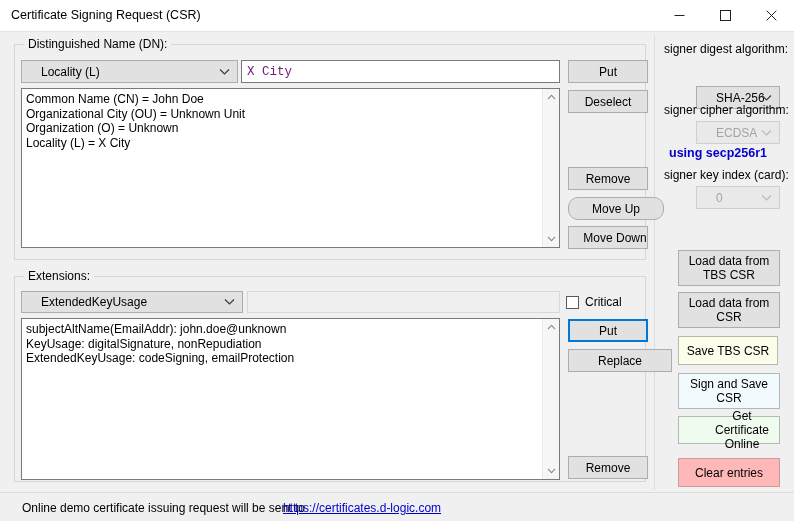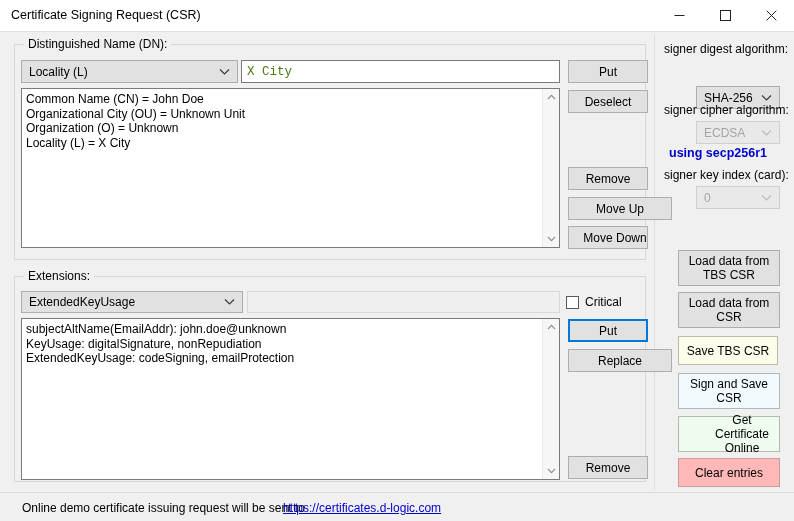--- a/index.html
+++ b/index.html
@@ -72,21 +72,21 @@
   
   .combo {
     position: absolute;
     box-sizing: border-box;
     background: #e1e1e1;
     border: 1px solid #adadad;
     display: flex;
     align-items: center;
     font-size: 12px;
     color: #000;
-    padding-left: 7px;
+    padding-left: 19px;
     cursor: default;
     overflow: hidden;
     white-space: nowrap;
   }
   .combo.disabled {
     background: #e9e9e9;
     border-color: #cfcfcf;
     color: #a4a4a4;
   }
   .combo .chev {
@@ -100,21 +100,21 @@
   .textbox {
     position: absolute;
     box-sizing: border-box;
     background: #ffffff;
     border: 1px solid #7a7a7a;
     display: flex;
     align-items: center;
     padding-left: 5px;
     font-family: "Liberation Mono", "DejaVu Sans Mono", monospace;
     font-size: 12.5px;
-    color: #4d7c0f;
+    color: #701a75;
     overflow: hidden;
     white-space: nowrap;
   }
   .textbox.flat {
     background: #efefef;
     border: 1px solid #d8d8d8;
   }
 
   .listbox {
     position: absolute;
@@ -302,21 +302,21 @@
         <svg width="9" height="6" viewBox="0 0 9 6">
             <path d="M1 1 L4.5 4.6 L8 1" fill="none" stroke="#8f8f8f" stroke-width="1.1"></path>
           </svg>
       </div>
     </div>
   </div>
 
   <div class="btn" style="left:568px; top:60px; width:80px; height:23px;">Put</div>
   <div class="btn" style="left:568px; top:90px; width:80px; height:23px;">Deselect</div>
   <div class="btn" style="left:568px; top:167px; width:80px; height:23px;">Remove</div>
-  <div class="btn" style="left:568px; top:197px; width:104px; height:23px;">Move Up</div>
+  <div class="btn" style="left:568px; top:197px; width:96px; height:23px;border-radius:10px;">Move Up</div>
   <div class="btn" style="left:568px; top:226px; width:80px; height:23px;padding-left:14px;">Move Down</div>
 
   <div class="groupbox" style="left:14px; top:276px; width:632px; height:206px;">
     <div class="group-label">Extensions:</div>
   </div>
 
   <div class="combo" style="left:21px; top:291px; width:222px; height:22px;">
     <span>ExtendedKeyUsage</span>
     <span class="chev">
       <svg width="11" height="7" viewBox="0 0 11 7">
@@ -390,21 +390,21 @@
     </span>
   </div>
 
   <div class="btn" style="left:678px; top:250px; width:102px; height:36px;">Load data from
 TBS CSR</div>
   <div class="btn" style="left:678px; top:292px; width:102px; height:36px;">Load data from
 CSR</div>
   <div class="btn cream" style="left:678px; top:336px; width:100px; height:29px;">Save TBS CSR</div>
   <div class="btn blueish" style="left:678px; top:373px; width:102px; height:36px;">Sign and Save
 CSR</div>
-  <div class="btn greenish" style="left:678px; top:416px; width:102px; height:36px;padding-left:26px;">Get Certificate
+  <div class="btn greenish" style="left:678px; top:416px; width:102px; height:28px;padding-left:26px;">Get Certificate
 Online</div>
   <div class="btn pink" style="left:678px; top:458px; width:102px; height:29px;">Clear entries</div>
 
   <div id="statusbar">
     <div id="status-text">Online demo certificate issuing request will be sent to</div>
     <div id="status-link">https://certificates.d-logic.com</div>
   </div>
 
 </div>
 

